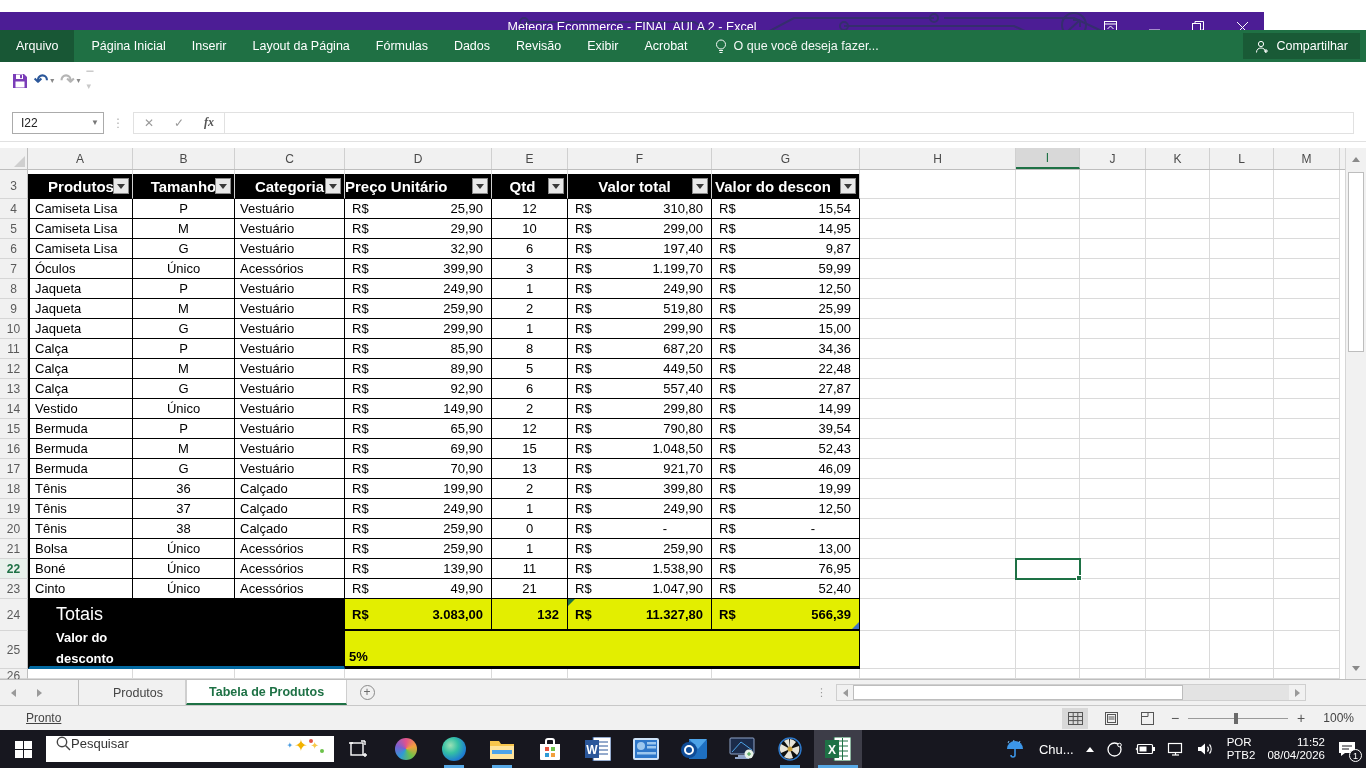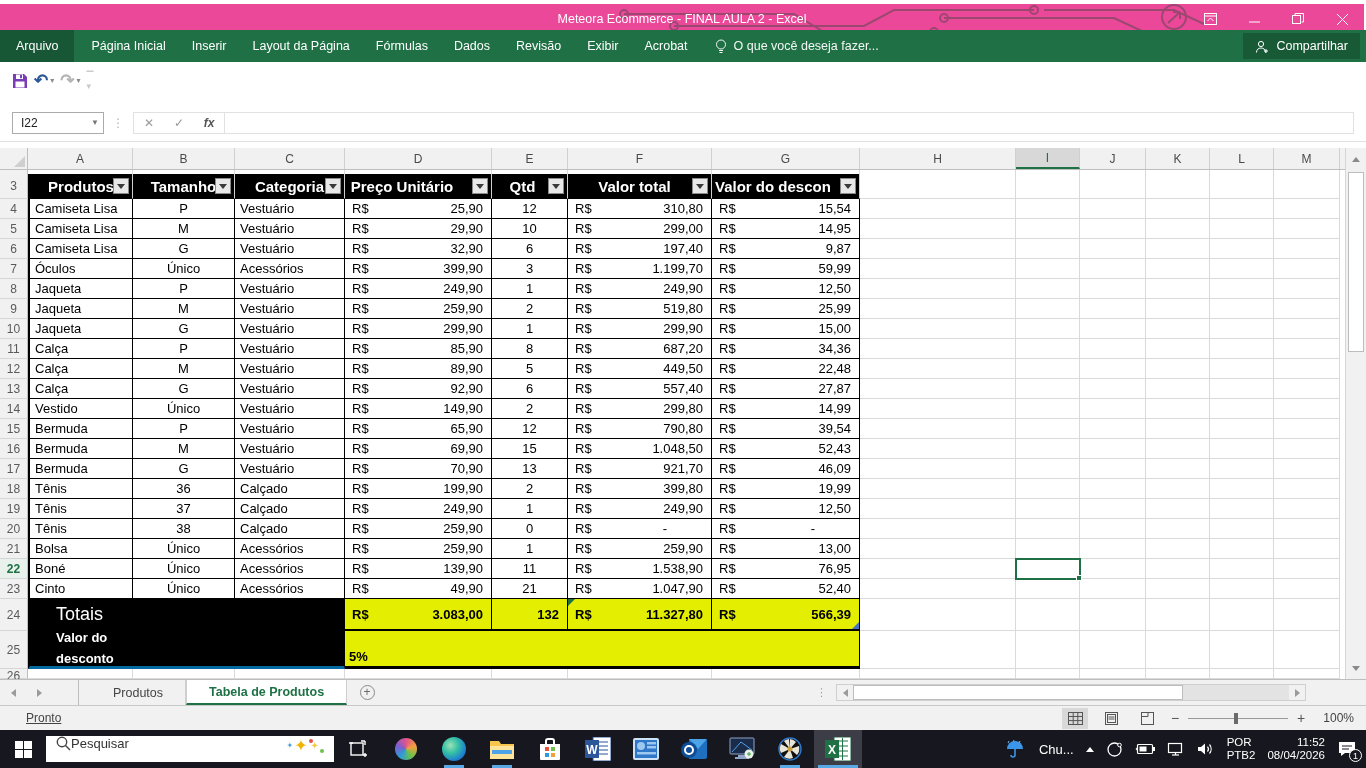--- a/index.html
+++ b/index.html
@@ -1,21 +1,21 @@
 <!DOCTYPE html>
 <html><head>
 <meta charset="utf-8">
 <style>
   * { margin:0; padding:0; box-sizing:border-box; }
   html,body { width:1366px; height:768px; overflow:hidden; }
   body { font-family:"Liberation Sans", sans-serif; font-size:13px; background:#fff; }
   .screen { position:relative; width:1366px; height:768px; background:#fff; overflow:hidden; }
 
   
-  .titlebar { position:absolute; left:0; top:4px; width:1364px; height:30px; background:#ec4899; }
+  .titlebar { position:absolute; left:0; top:12px; width:1264px; height:30px; background:#4c1d95; }
   .circuit { position:absolute; right:130px; top:0; height:30px; width:620px; opacity:.45; pointer-events:none; }
   .window-title { position:absolute; left:0; right:0; top:0; height:30px; line-height:30px;
     text-align:center; color:#fff; font-size:12.5px; }
   .win-controls { position:absolute; right:0; top:0; height:30px; display:flex; }
   .wc { width:44px; height:30px; display:flex; align-items:center; justify-content:center; color:#fff; font-size:13px; }
   .wc svg { display:block; }
 
   
   .tabbar { position:absolute; left:0; top:30px; width:1366px; height:32px; background:#1F7044;
     display:flex; align-items:center; color:#fff; }
@@ -37,21 +37,21 @@
   
   .formula-row { position:absolute; left:0; top:104px; width:1366px; height:38px; background:#fff;
     display:flex; align-items:center; border-bottom:1px solid #E1E1E1; }
   .namebox { width:92px; height:22px; margin-left:12px; border:1px solid #ABABAB; background:#fff;
     display:flex; align-items:center; padding:0 4px 0 8px; font-size:12px; color:#222; }
   .namebox .grow-sp { flex:1; }
   .nb-arrow { color:#777; font-size:8px; }
   .fb-dots { color:#b0b0b0; margin:0 8px; font-size:12px; letter-spacing:1px; }
   .fb-buttons { display:flex; align-items:center; height:22px; border:1px solid #E1E1E1; border-right:none; }
   .fbtn { width:30px; text-align:center; color:#9a9a9a; font-size:12px; }
-  .fbtn.fx { color:#555; font-style:italic; font-family:Liberation Sans, sans-serif; font-weight:bold; }
+  .fbtn.fx { color:#555; font-style:italic; font-family:Liberation Serif, serif; font-weight:bold; }
   .fb-input { flex:1; height:22px; border:1px solid #E1E1E1; background:#fff; margin-right:12px; }
 
   
   .sheet { position:absolute; left:0; top:148px; width:1345px; height:531px; background:#fff; }
   .grow { display:flex; }
   .rowhead { width:28px; background:#F1F1F1; border-right:1px solid #BEBEBE; border-bottom:1px solid #D6D6D6;
     font-size:12px; color:#5A5A5A; display:flex; align-items:center; justify-content:center; }
   .rowhead.sel { color:#1E7145; font-weight:bold; background:#E9F1EC; }
   .colheader-row { height:22px; display:flex; background:#F1F1F1; border-bottom:1px solid #BEBEBE; }
   .corner { width:28px; background:#F1F1F1; border-right:1px solid #BEBEBE; position:relative; }
@@ -67,21 +67,21 @@
   .sliver-row .cell, .sliver-row .rowhead { border-bottom:none; }
   .cell { border-right:1px solid #000; border-bottom:1px solid #000; background:#fff;
     display:flex; align-items:center; overflow:hidden; white-space:nowrap; }
   .ecol { border-right:1px solid #DADADA; border-bottom:1px solid #DADADA; }
   .ta-l { padding-left:5px; } .ta-c { justify-content:center; } .ta-r { justify-content:flex-end; padding-right:8px; }
   .money { justify-content:space-between; padding:0 8px 0 7px; }
   .money .val.dash { margin-right:36px; }
   .hdr-row { height:25px; }
   .hdr-row .hcell { position:relative; background:#000; color:#fff; font-weight:bold; font-size:15px;
     border-right:1px solid #CFCFCF; border-bottom:1px solid #000; display:flex; align-items:center; overflow:hidden; }
-  .hc-c { justify-content:center; } .hc-r { justify-content:center; padding-right:32px; } .hc-l { padding-left:3px; }
+  .hc-c { justify-content:center; } .hc-r { justify-content:flex-start; padding-right:32px; } .hc-l { padding-left:3px; }
   .hdr-row .hcell.first { border-left:2px solid #000; }
   .filter-btn { position:absolute; right:3px; top:50%; transform:translateY(-50%); width:16px; height:16px;
     background:#E8E8E8; border:1px solid #8a8a8a; display:flex; align-items:center; justify-content:center; }
   .filter-btn:after { content:""; border-left:4px solid transparent; border-right:4px solid transparent;
     border-top:5px solid #3a3a3a; }
   .data-rows .grow { height:20px; }
   .data-rows .cell { font-size:13px; color:#000; }
   .data-rows .cell.col-a { border-left:2px solid #000; }
   .totals-row { height:32px; }
   .totals-row .cell { font-weight:bold; }

